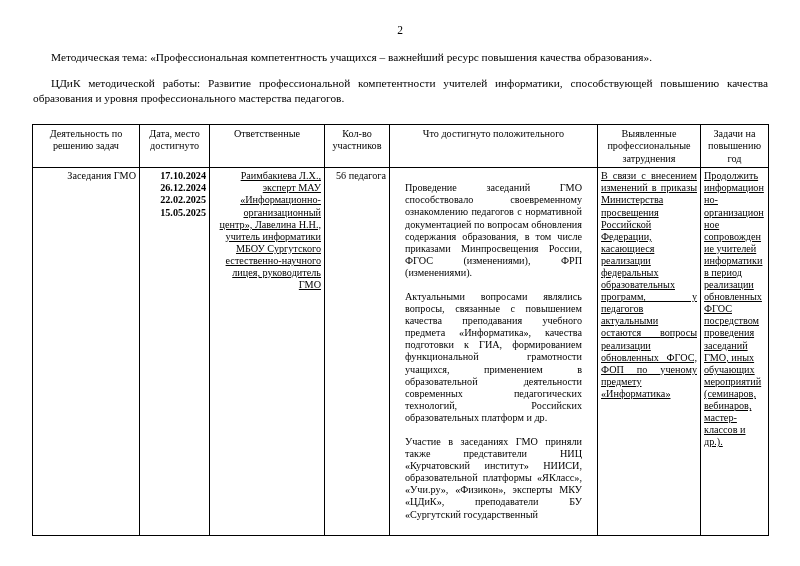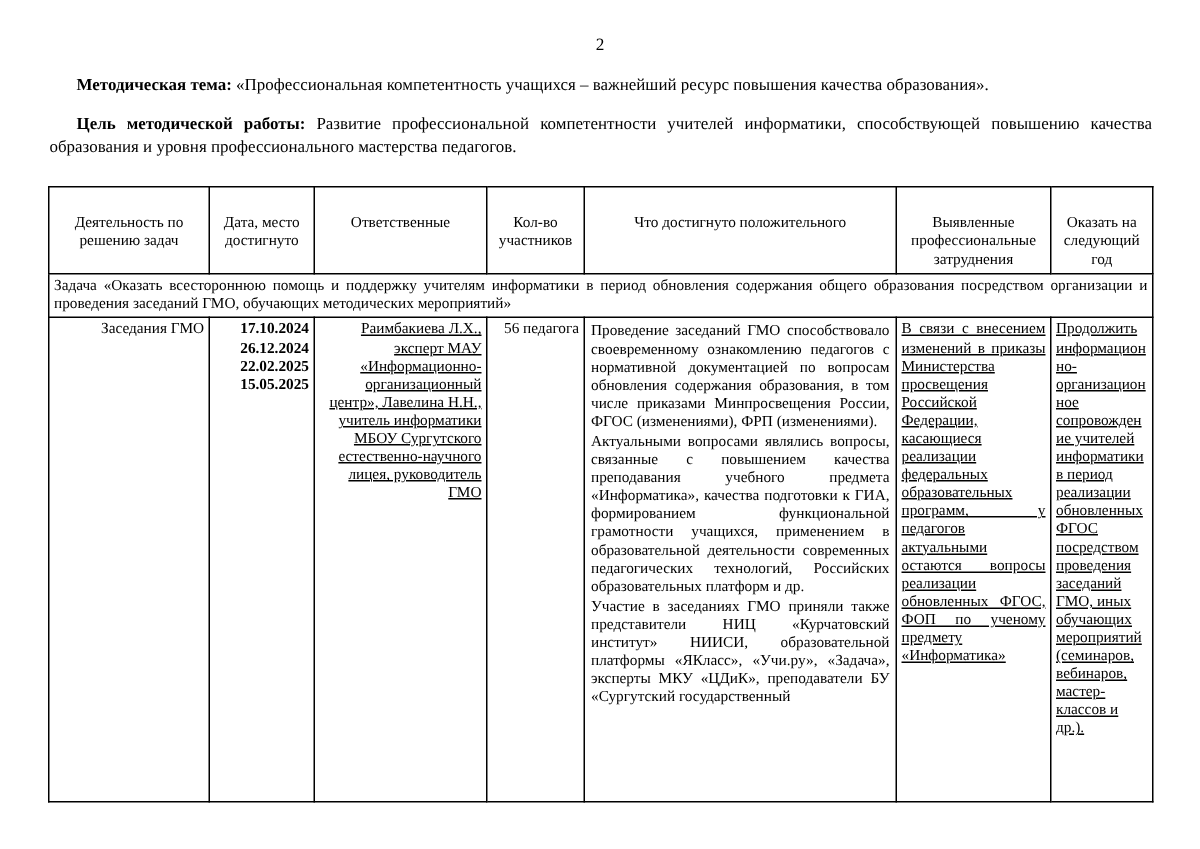--- a/index.html
+++ b/index.html
@@ -43,21 +43,21 @@
     top: 50px;
   }
   .para {
     font-size: 11.3px;
     line-height: 15.5px;
     text-align: justify;
     text-indent: 18px;
     margin: 0 0 10px 0;
   }
   .para .lead {
-    font-weight: bold;
+    font-weight: normal;
   }
   .para.justify-all {
     text-align: justify;
     text-align-last: left;
   }
 
   
   .tbl-wrap {
     position: absolute;
     left: 32px;
@@ -74,21 +74,21 @@
     border: 1px solid #000000;
     vertical-align: top;
     padding: 2px 3px;
     font-size: 10.2px;
     line-height: 12.1px;
     font-weight: normal;
   }
   table.report thead th {
     text-align: center;
     vertical-align: top;
-    padding-top: 18px;
+    padding-top: 3px;
     line-height: 12.4px;
   }
   
   .c1 { width: 107px; }
   .c2 { width: 70px; }
   .c3 { width: 115px; }
   .c4 { width: 65px; }
   .c5 { width: 208px; }
   .c6 { width: 103px; }
   .c7 { width: 68px; }
@@ -102,21 +102,21 @@
     text-align: right;
   }
   td.just-cell {
     text-align: justify;
     text-align-last: left;
   }
   td.body-cell {
     height: 318px;
   }
   .cell-p {
-    margin: 1px;
+    margin: 12px;
   }
   .date-line {
     display: block;
     font-weight: bold;
   }
   .nowrap-break {
     word-break: break-word;
     overflow-wrap: break-word;
     hyphens: none;
     text-decoration: underline;
@@ -125,21 +125,21 @@
 </head>
 <body>
 
 <div class="page">
 
   <div class="page-number">2</div>
 
   <div class="intro">
     <p class="para"><span class="lead">Методическая тема:</span><span> «Профессиональная компетентность учащихся – важнейший ресурс повышения качества образования».</span></p>
 
-    <p class="para justify-all"><span class="lead">Цель методической работы:</span><span> Развитие профессиональной компетентности учителей информатики, способствующей повышению качества образования и уровня профессионального мастерства педагогов.</span></p>
+    <p class="para justify-all"><span class="lead">ЦДиК методической работы:</span><span> Развитие профессиональной компетентности учителей информатики, способствующей повышению качества образования и уровня профессионального мастерства педагогов.</span></p>
   </div>
 
   <div class="tbl-wrap">
     <table class="report">
       <colgroup>
         <col class="c1">
           <col class="c2">
           <col class="c3">
           <col class="c4">
         <col class="c5">
@@ -147,45 +147,42 @@
           <col class="c7">
       </colgroup>
       <thead>
         <tr>
           <th>Деятельность по решению задач</th>
           <th>Дата, место достигнуто</th>
           <th>Ответственные</th>
           <th>Кол-во участников</th>
           <th>Что достигнуто положительного</th>
           <th>Выявленные профессиональные затруднения</th>
-          <th>Оказать на следующий год</th>
+          <th>Задачи на повышению год</th>
         </tr>
       </thead>
       <tbody>
-        <tr>
-          <td class="task-row" colspan="7">Задача «Оказать всестороннюю помощь и поддержку  учителям  информатики в период обновления содержания общего образования посредством организации и проведения заседаний ГМО, обучающих методических мероприятий»</td>
-        </tr>
         <tr>
           <td class="center-cell body-cell">Заседания ГМО</td>
 
           <td class="center-cell body-cell">
             <span class="date-line">17.10.2024</span>
             <span class="date-line">26.12.2024</span>
             <span class="date-line">22.02.2025</span>
             <span class="date-line">15.05.2025</span>
           </td>
 
           <td class="center-cell body-cell nowrap-break">Раимбакиева Л.Х., эксперт МАУ «Информационно-организационный центр», Лавелина Н.Н., учитель информатики МБОУ Сургутского естественно-научного лицея, руководитель ГМО</td>
 
           <td class="center-cell body-cell">56 педагога</td>
 
           <td class="just-cell body-cell">
             <p class="cell-p">Проведение заседаний ГМО способствовало своевременному ознакомлению педагогов с нормативной документацией по вопросам обновления содержания образования, в том числе приказами Минпросвещения России, ФГОС (изменениями), ФРП (изменениями).</p>
             <p class="cell-p">Актуальными вопросами являлись вопросы, связанные с повышением качества преподавания учебного предмета «Информатика», качества подготовки к ГИА, формированием функциональной грамотности учащихся, применением в образовательной деятельности современных педагогических технологий, Российских образовательных платформ и др.</p>
-            <p class="cell-p">Участие в заседаниях ГМО приняли также представители НИЦ «Курчатовский институт» НИИСИ, образовательной платформы «ЯКласс», «Учи.ру», «Задача», эксперты МКУ «ЦДиК», преподаватели БУ «Сургутский государственный</p>
+            <p class="cell-p">Участие в заседаниях ГМО приняли также представители НИЦ «Курчатовский институт» НИИСИ, образовательной платформы «ЯКласс», «Учи.ру», «Физикон», эксперты МКУ «ЦДиК», преподаватели БУ «Сургутский государственный</p>
           </td>
 
           <td class="just-cell body-cell nowrap-break">В связи с внесением изменений в приказы Министерства просвещения Российской Федерации, касающиеся реализации федеральных образовательных программ, у педагогов актуальными остаются вопросы реализации обновленных ФГОС, ФОП по ученому предмету «Информатика»</td>
 
           <td class="body-cell nowrap-break">Продолжить информационно-организационное сопровождение учителей информатики в период реализации обновленных ФГОС посредством проведения заседаний ГМО, иных обучающих мероприятий (семинаров, вебинаров, мастер-классов и др.).</td>
         </tr>
       </tbody>
     </table>
   </div>
 

